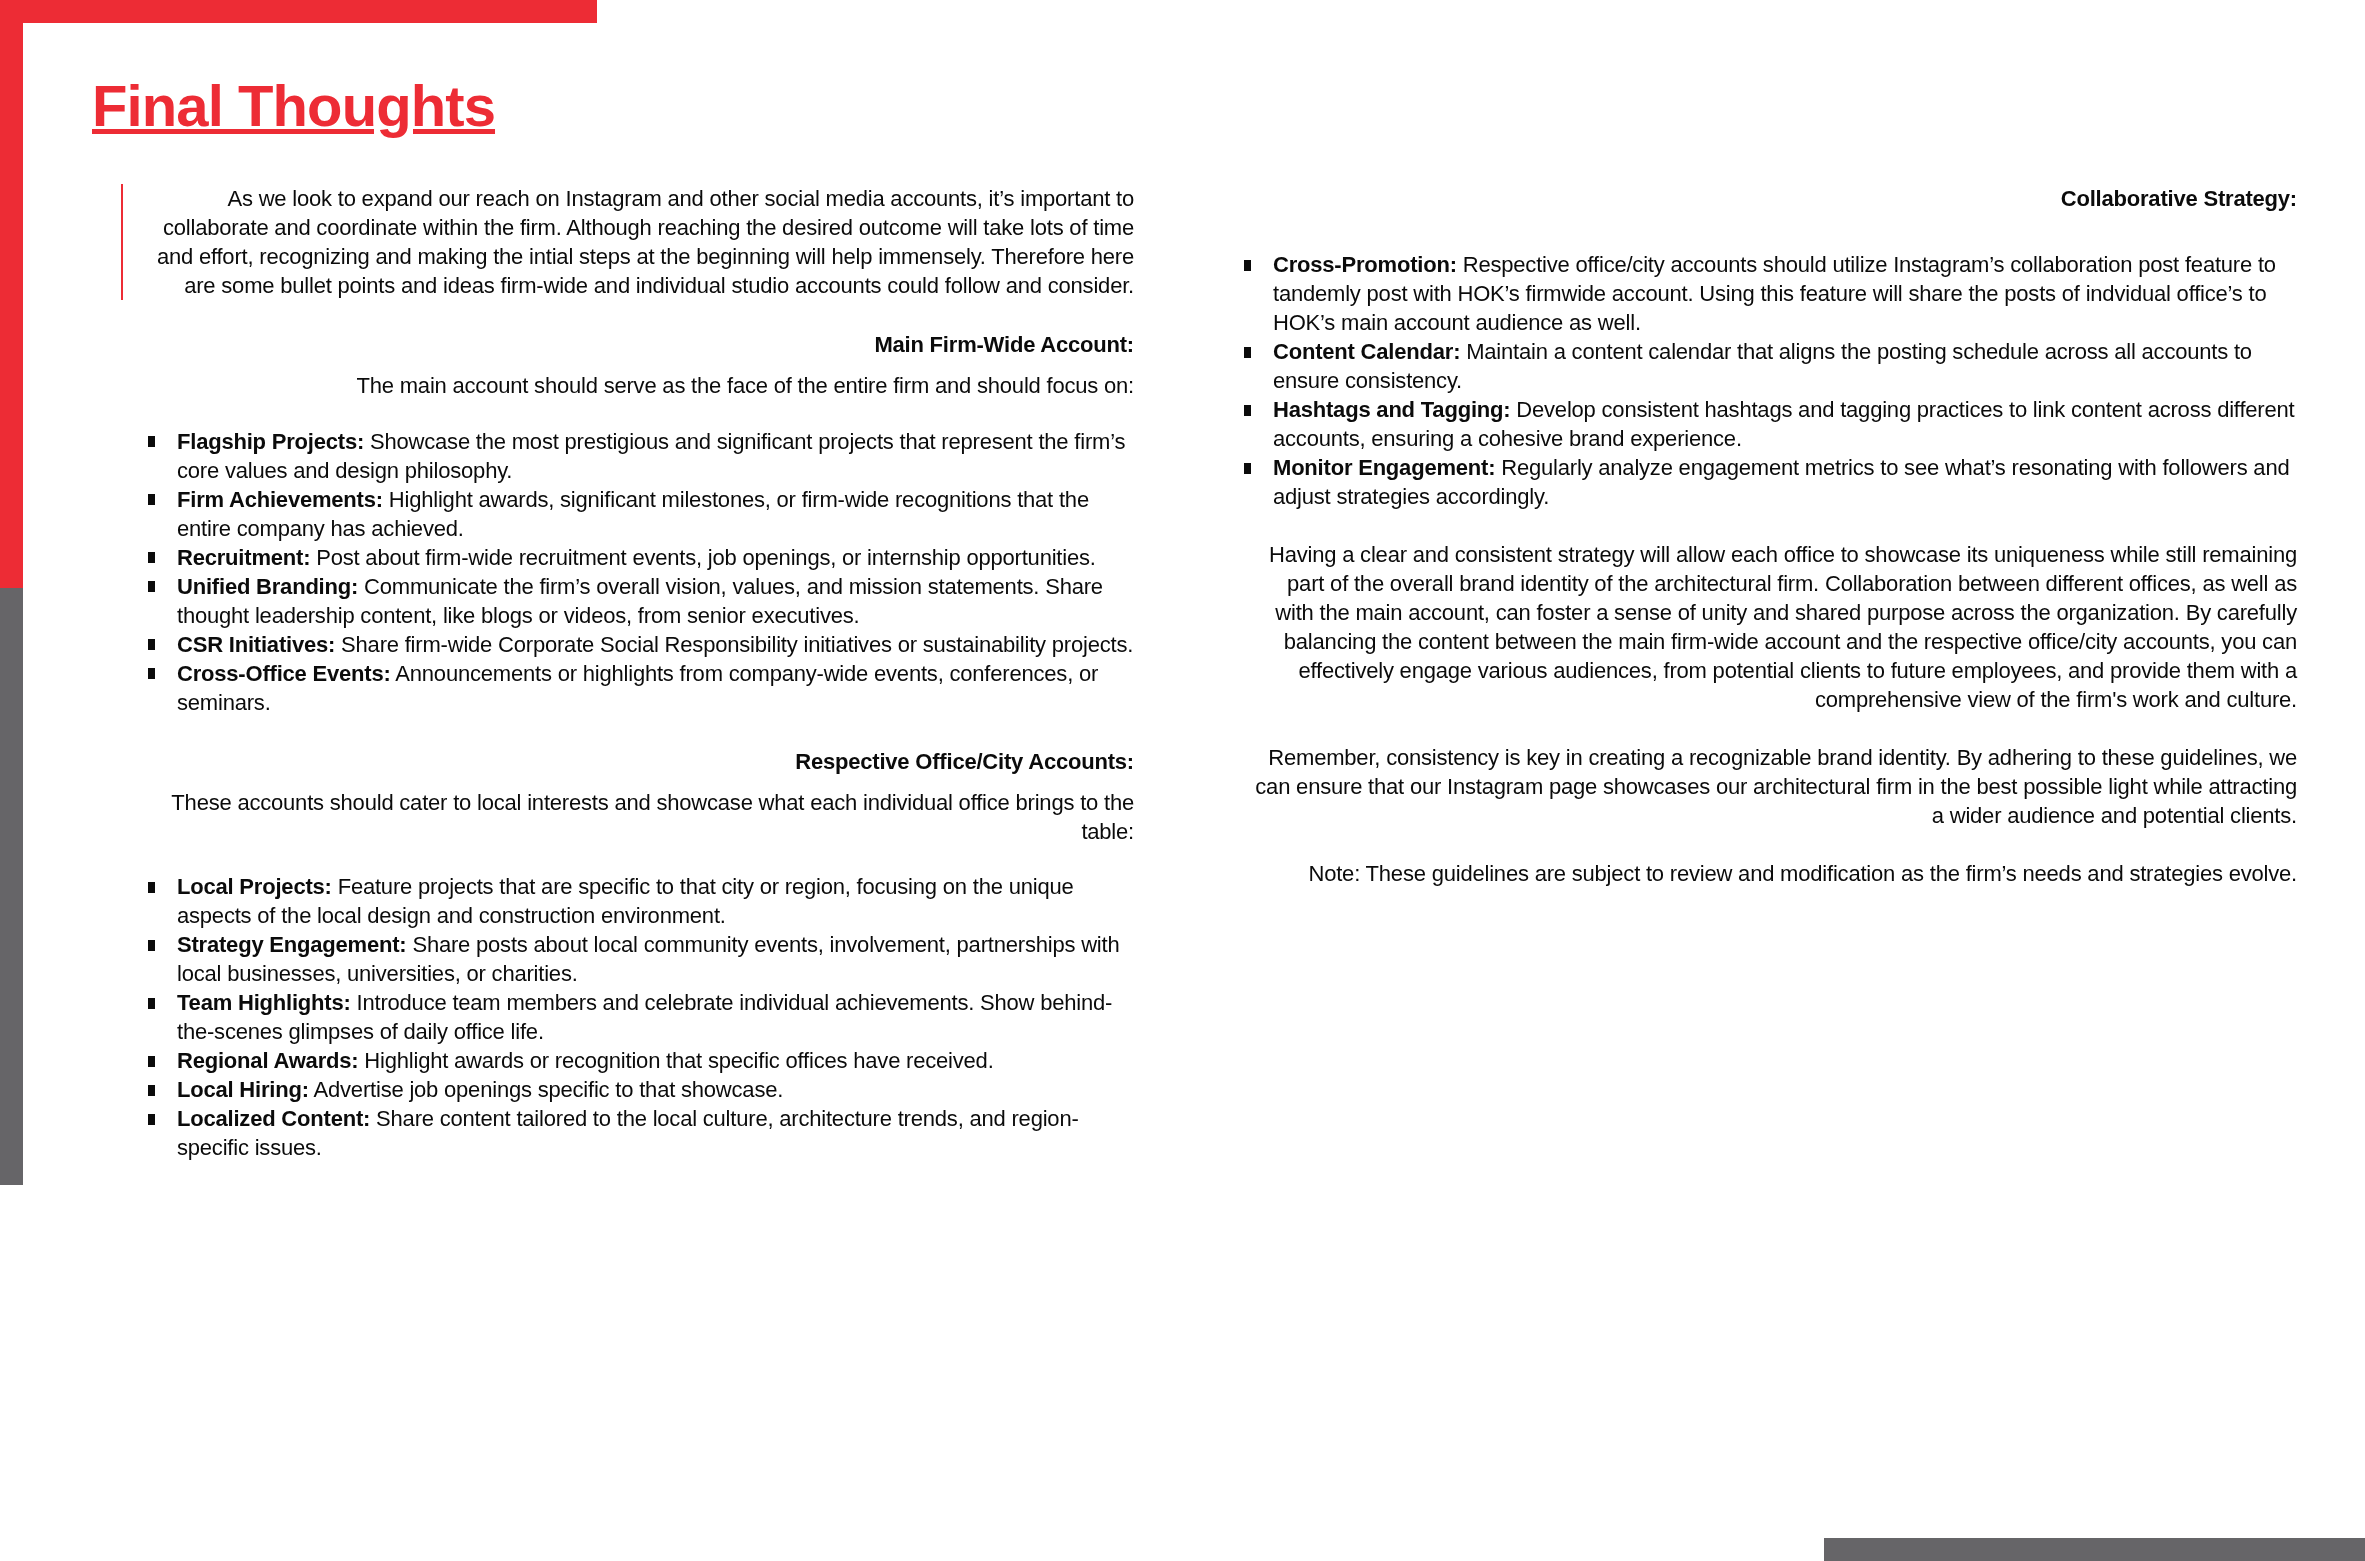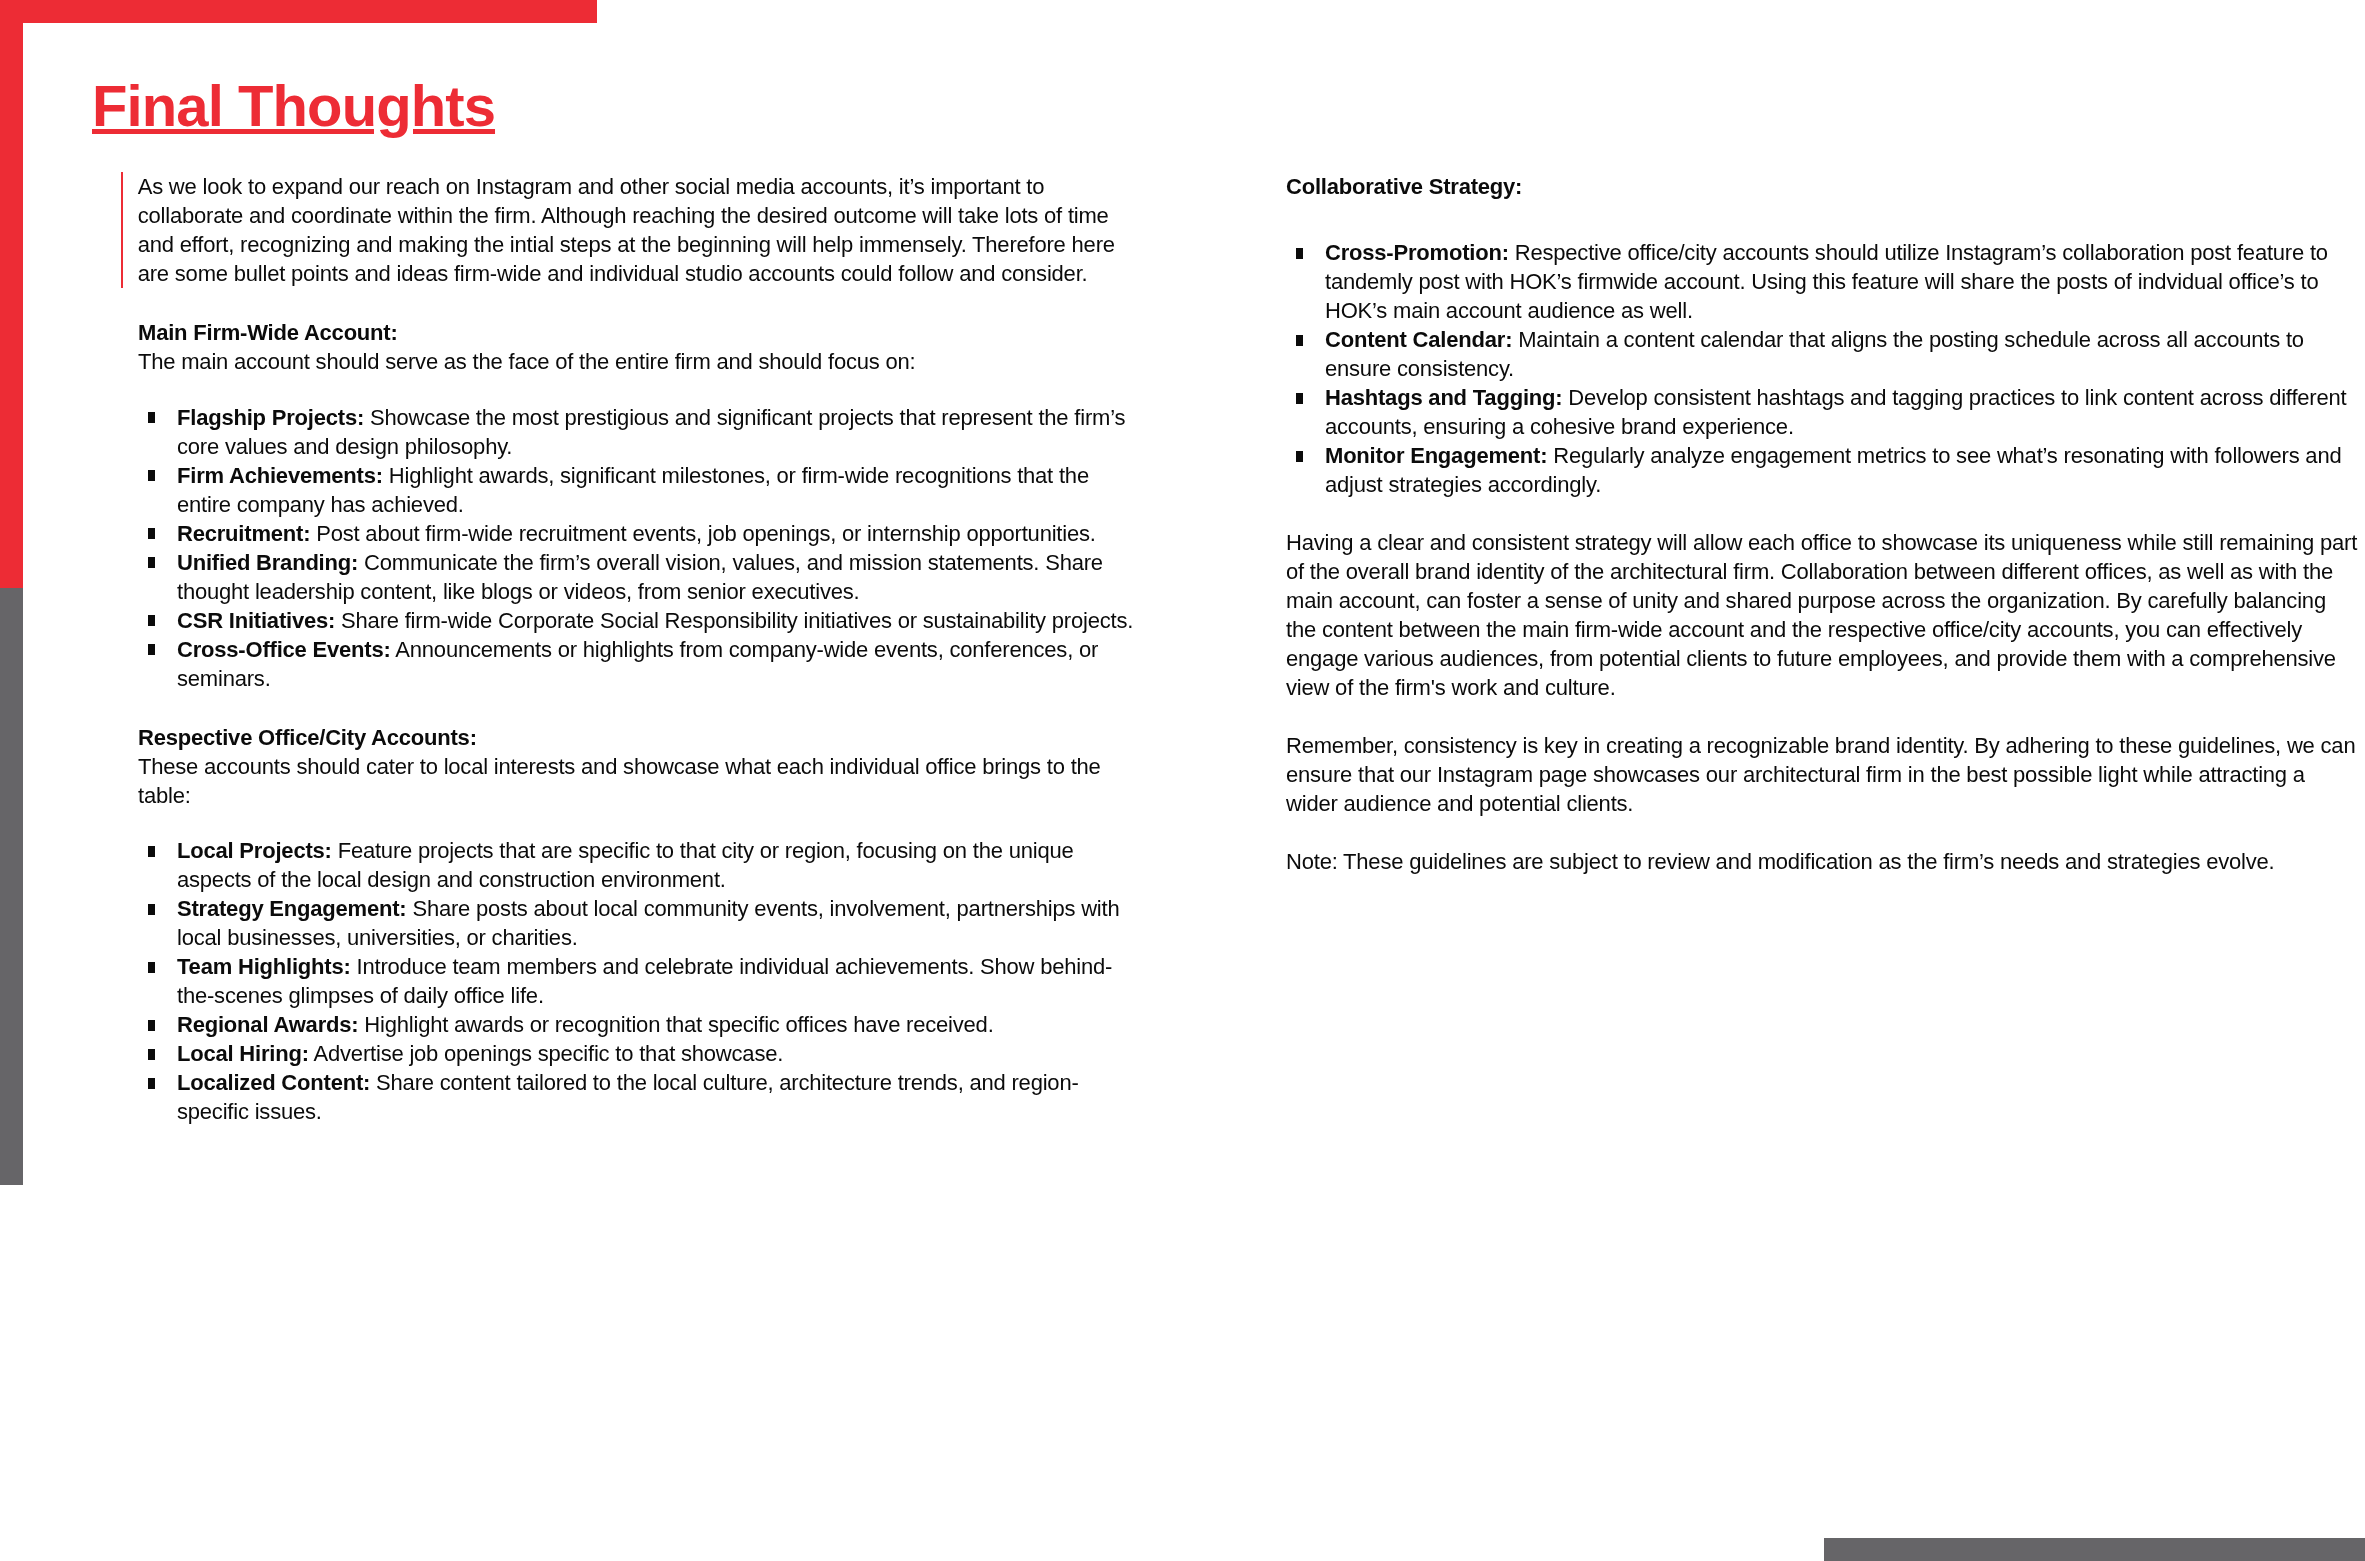--- a/index.html
+++ b/index.html
@@ -28,22 +28,22 @@
   .title{
     position:absolute;left:92px;top:76px;margin:0;
     font-size:58px;line-height:1.05;font-weight:700;
     letter-spacing:-0.9px;color:var(--accent-red);text-decoration:underline;
   }
   .col{
     position:absolute;top:172px;
     font-size:22px;line-height:29px;letter-spacing:-0.2px;
   }
   .col-left{left:138px;width:1008px;}
-  .col-right{left:1286px;width:1075px;}
-  p{margin:0;}
+  .col-right{left:1234px;width:1075px;}
+  p{margin:12px;text-align:right;}
   .h{font-weight:700;}
   .intro{
     border-left:2.4px solid var(--accent-red);
     padding-left:14.7px;margin-left:-17px;
   }
   .sect{margin-top:30px;}
   .blist{
     list-style:none;margin:26.5px 0 0 0;padding:0 0 0 39px;
   }
   .col-right .blist{margin-top:37px;}

